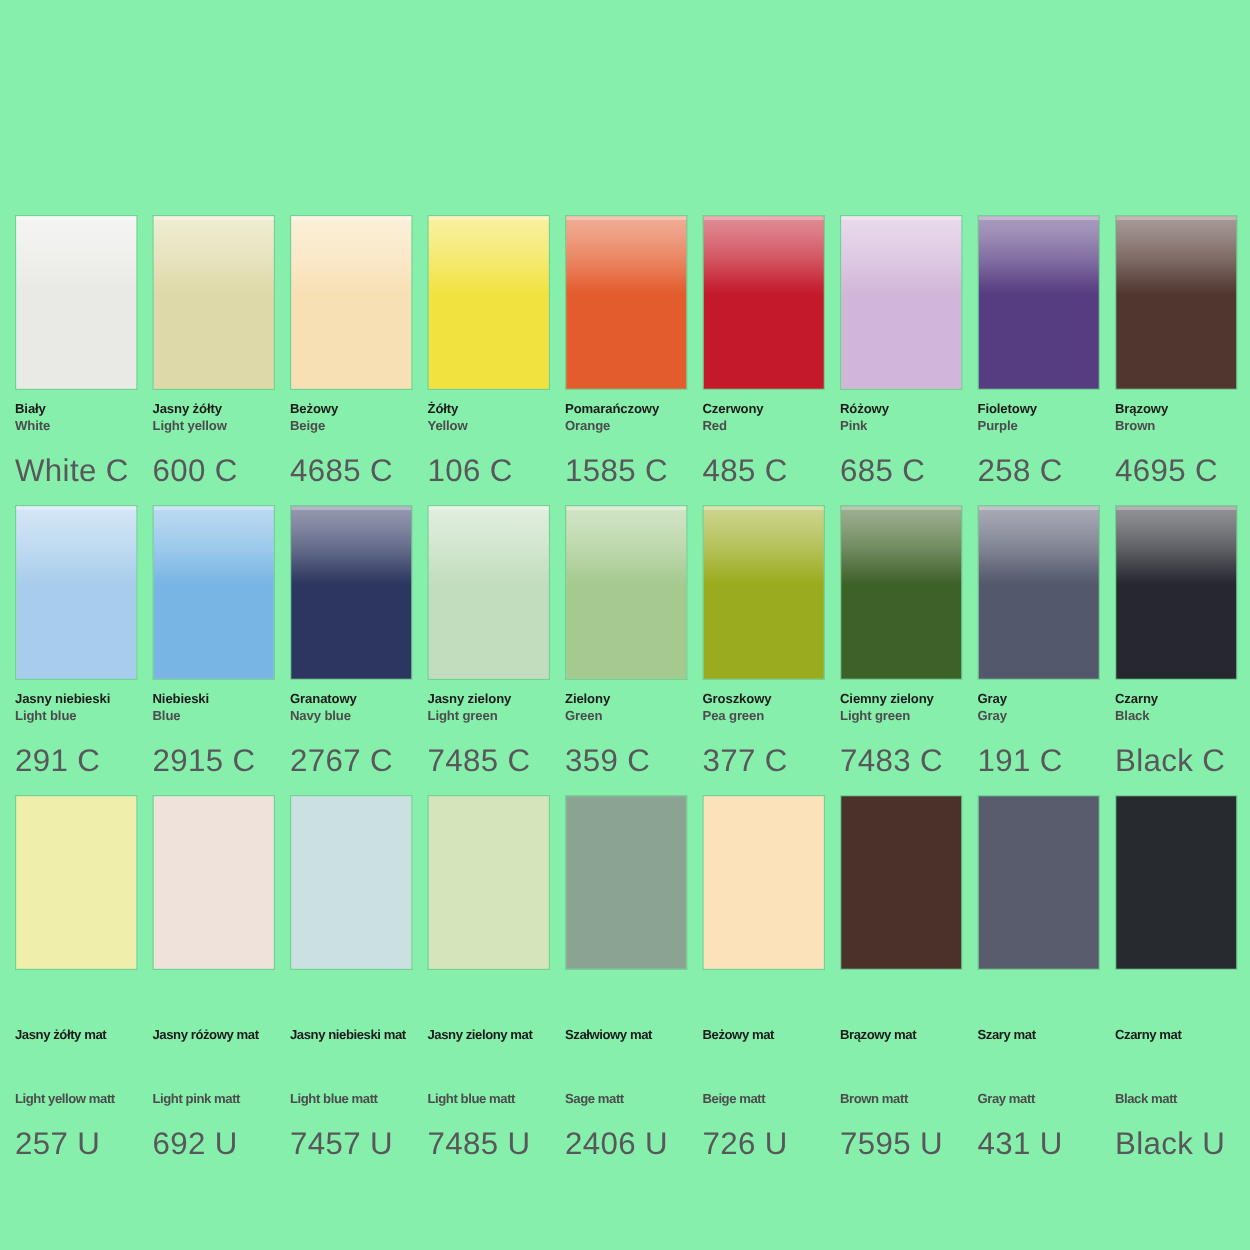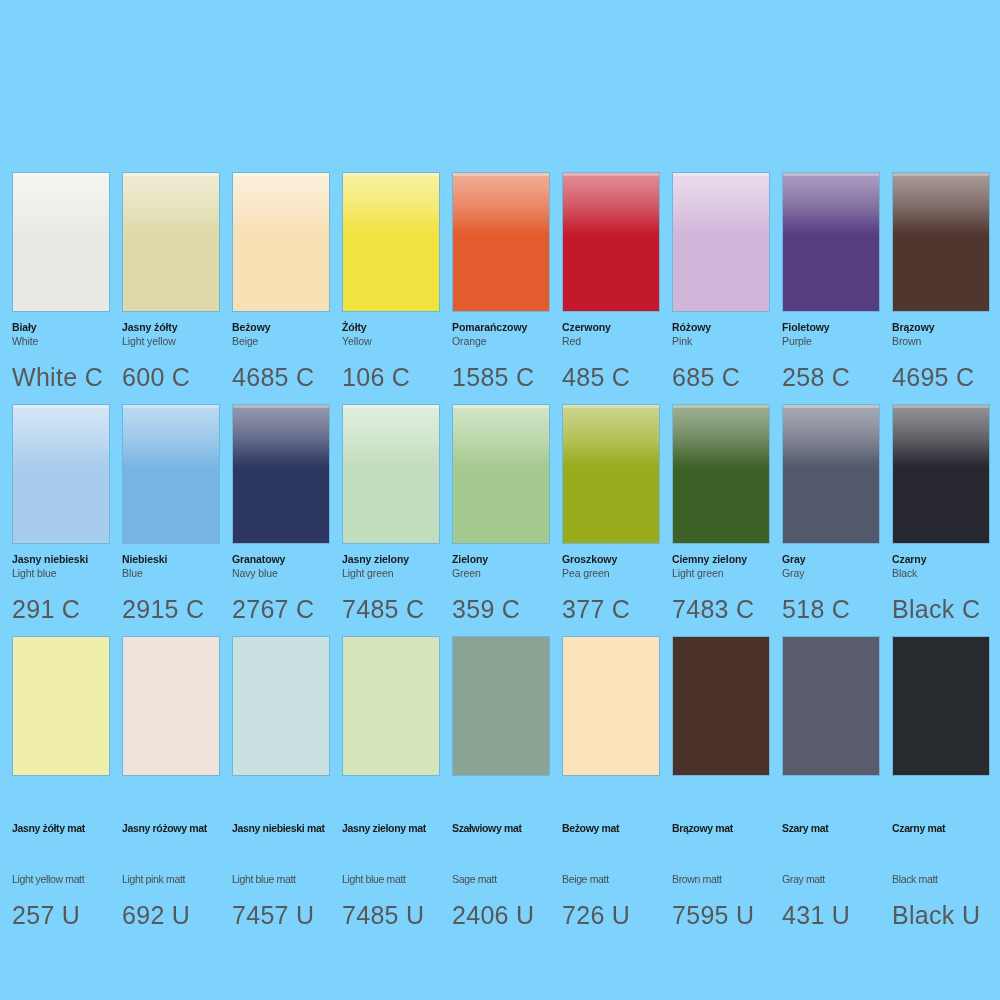--- a/index.html
+++ b/index.html
@@ -13,21 +13,21 @@
     height: 1000px;
     font-family: "Liberation Sans", "DejaVu Sans", sans-serif;
     -webkit-font-smoothing: antialiased;
     overflow: hidden;
   }
 
   #chart {
     position: relative;
     width: 1000px;
     height: 1000px;
-    background: #7dd3fc;
+    background: #86efac;
   }
 
   .swatch-grid {
     position: absolute;
     left: 12px;
     top: 172px;
     width: 976px;
   }
 
   .swatch-row {
@@ -89,21 +89,21 @@
   .name-pl {
     font-size: 10.5px;
     font-weight: bold;
     color: #1a1a1a;
     line-height: 13px;
     white-space: nowrap;
     letter-spacing: -0.1px;
   }
   .name-en {
     font-size: 10.5px;
-    font-weight: normal;
+    font-weight: bold;
     color: #4c4c4c;
     line-height: 14px;
     white-space: nowrap;
     letter-spacing: -0.1px;
   }
   .code {
     font-size: 25px;
     font-weight: normal;
     color: #58585a;
     line-height: 30px;
@@ -352,21 +352,21 @@
           <div class="chip-wrap">
             <div class="chip gloss" title="431 C">
               <div class="base" style="background: rgb(83, 88, 108);"></div>
               <div class="sheen"></div>
               <div class="sheen-edge"></div>
             </div>
           </div>
           <div class="labels">
             <div class="name-pl">Gray</div>
             <div class="name-en">Gray</div>
-            <div class="code">518 C</div>
+            <div class="code">191 C</div>
           </div>
         </div>
         <div class="swatch-cell">
           <div class="chip-wrap">
             <div class="chip gloss" title="Black C">
               <div class="base" style="background: rgb(38, 39, 47);"></div>
               <div class="sheen"></div>
               <div class="sheen-edge"></div>
             </div>
           </div>

